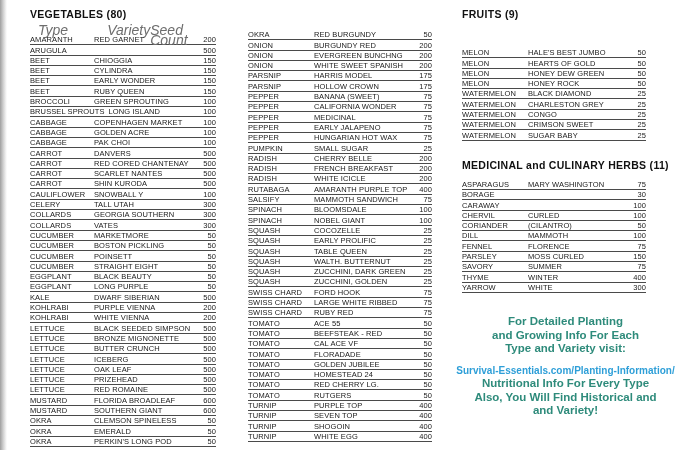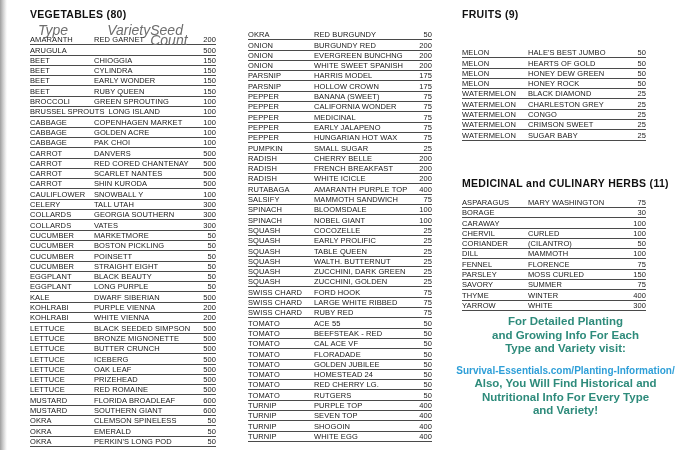--- a/index.html
+++ b/index.html
@@ -35,21 +35,21 @@
     height:10.3px;box-sizing:border-box;
     border-bottom:1px solid #4a4a4a;
     font-size:7.5px;line-height:9px;letter-spacing:.1px;
     white-space:nowrap;
   }
   .c-type{min-width:60px;padding-right:4px;}
   #col3 .c-type, #col2 .c-type{min-width:62px;}
   .c-variety{flex:1;padding-right:4px;}
   .c-count{margin-left:auto;text-align:right;}
   .gap-fruits-rows{margin-top:27px;}
-  .gap-herbs-title{margin-top:36px;}
+  .gap-herbs-title{margin-top:18px;}
   .gap-herbs-rows{margin-top:8px;}
   #promo{
     position:absolute;left:452px;top:315px;width:227px;
     text-align:center;color:#2e8b7b;font-weight:bold;
     font-size:11.5px;line-height:13.5px;
   }
   #promo .promo-line{white-space:nowrap;}
   #promo .promo-link{
     color:#2e9fd8;font-size:10px;line-height:13.5px;white-space:nowrap;cursor:pointer;margin-top:8px;
   }
@@ -689,19 +689,19 @@
 
       <div class="promo-line">For Detailed Planting</div>
 
       <div class="promo-line">and Growing Info For Each</div>
 
       <div class="promo-line">Type and Variety visit:</div>
     </div>
   <div class="promo-link">Survival-Essentials.com/Planting-Information/</div>
   <div>
 
+      <div class="promo-line">Nutritional Info For Every Type</div>
+
       <div class="promo-line">Also, You Will Find Historical and</div>
-
-      <div class="promo-line">Nutritional Info For Every Type</div>
 
       <div class="promo-line">and Variety!</div>
     </div>
 </div>
 
 </body></html>

